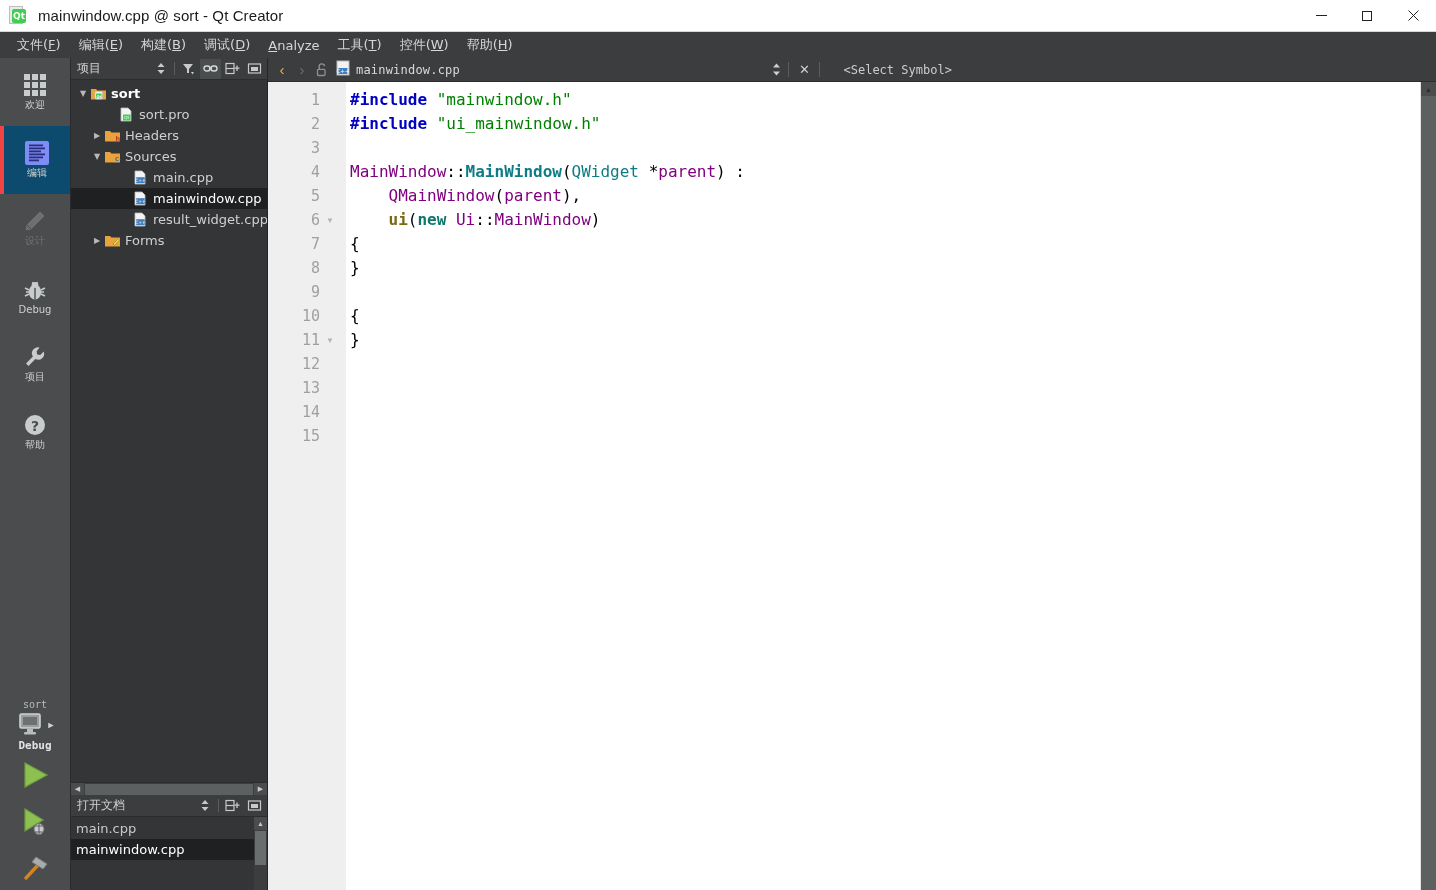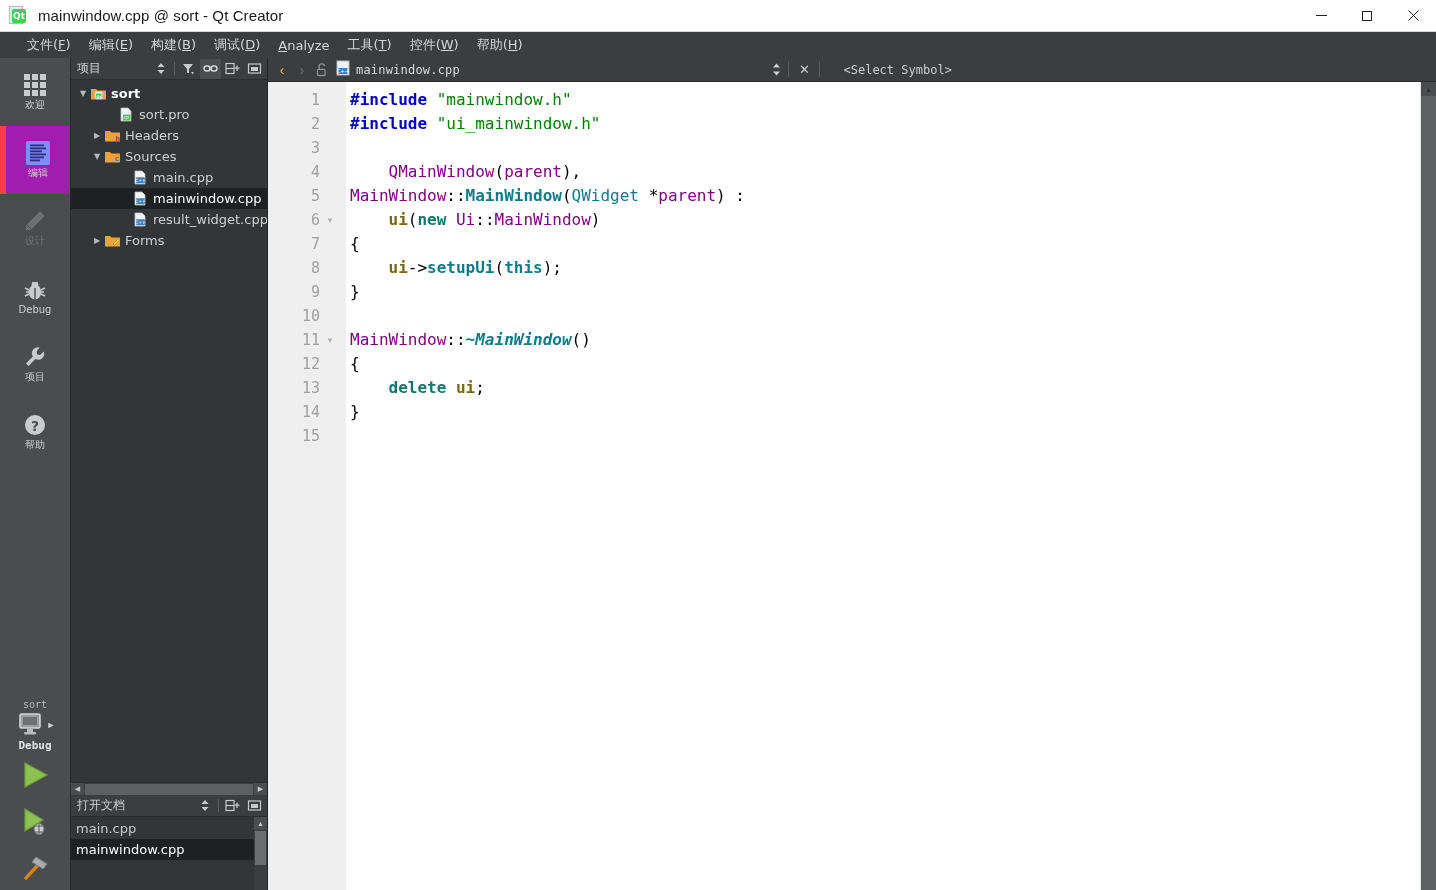--- a/index.html
+++ b/index.html
@@ -18,34 +18,34 @@
                  font-family:"DejaVu Sans", sans-serif;}
   #title-text{ margin-left:10px; font-size:15px; color:#1a1a1a; letter-spacing:.1px;}
   #win-controls{ margin-left:auto; display:flex; height:32px; }
   .win-btn{ width:46px; height:32px; display:flex; align-items:center;
             justify-content:center; color:#222; font-size:13px; }
   .glyph-min{ width:11px; height:1px; background:#222; }
   .glyph-max{ width:10px; height:10px; border:1px solid #222; }
 
   
   #menubar{ height:26px; background:#3b3d3e; display:flex; align-items:center;
-            padding-left:18px; }
+            padding-left:8px; }
   .menu-item{ padding:3px 9px; font-size:13px; color:#d6d6d6; white-space:nowrap;
               font-family:"DejaVu Sans", sans-serif; }
   .menu-item u{ text-decoration:underline; }
 
   
   #main{ display:flex; height:832px; }
 
   
   #modebar{ width:71px; background:#4a4c4d; display:flex; flex-direction:column;
             border-right:1px solid #2a2b2c; }
   .mode{ height:68px; display:flex; flex-direction:column; align-items:center;
          justify-content:center; cursor:pointer; }
-  .mode.active{ background:#a21caf; border-left:6px solid #ef4444;align-items:center;}
+  .mode.active{ background:#0c4a6e; border-left:4px solid #ef4444;align-items:center;}
   .mode .mlabel{ font-size:10px; color:#cfcfcf; font-family:"DejaVu Sans",sans-serif;
                  letter-spacing:0px;}
   .mode.dim .mlabel{ color:#707273; }
   .mode .micon{ width:26px; height:26px; display:flex; align-items:center;
                 justify-content:center;}
   #modebar .spacer{ flex:1 1 auto; }
   #kit{ display:flex; flex-direction:column; align-items:center; padding-top:6px; }
   #kit .kit-name{ font-size:10px; color:#b9bcbd; font-family:"DejaVu Sans Mono",monospace;
                   margin-bottom:2px;}
   #kit .kit-row{ display:flex; align-items:center; gap:2px; }
@@ -560,30 +560,27 @@
           </div>
           <div class="lnum">
             <span class="n">15</span>
             <span class="fold"></span>
           </div>
         </div>
       <div id="codelines">
           <div class="cl"><span class="k-pre">#include </span><span class="k-str">"mainwindow.h"</span></div>
           <div class="cl"><span class="k-pre">#include </span><span class="k-str">"ui_mainwindow.h"</span></div>
           <div class="cl">&nbsp;</div>
+          <div class="cl"><span class="k-cls">MainWindow</span><span class="k-op">::</span><span class="k-fun">MainWindow</span><span class="k-op">(</span><span class="k-typ">QWidget</span><span class="k-op"> *</span><span class="k-cls">parent</span><span class="k-op">) :</span></div>
           <div class="cl"><span class="k-op">    </span><span class="k-cls">QMainWindow</span><span class="k-op">(</span><span class="k-cls">parent</span><span class="k-op">),</span></div>
-          <div class="cl"><span class="k-cls">MainWindow</span><span class="k-op">::</span><span class="k-fun">MainWindow</span><span class="k-op">(</span><span class="k-typ">QWidget</span><span class="k-op"> *</span><span class="k-cls">parent</span><span class="k-op">) :</span></div>
           <div class="cl"><span class="k-op">    </span><span class="k-fld">ui</span><span class="k-op">(</span><span class="k-kw">new</span><span class="k-op"> </span><span class="k-cls">Ui</span><span class="k-op">::</span><span class="k-cls">MainWindow</span><span class="k-op">)</span></div>
           <div class="cl"><span class="k-op">{</span></div>
-          <div class="cl"><span class="k-op">    </span><span class="k-fld">ui</span><span class="k-op">-&gt;</span><span class="k-fun">setupUi</span><span class="k-op">(</span><span class="k-kw2">this</span><span class="k-op">);</span></div>
           <div class="cl"><span class="k-op">}</span></div>
           <div class="cl">&nbsp;</div>
-          <div class="cl"><span class="k-cls">MainWindow</span><span class="k-op">::</span><span class="k-dtor">~MainWindow</span><span class="k-op">()</span></div>
           <div class="cl"><span class="k-op">{</span></div>
-          <div class="cl"><span class="k-op">    </span><span class="k-kw">delete</span><span class="k-op"> </span><span class="k-fld">ui</span><span class="k-op">;</span></div>
           <div class="cl"><span class="k-op">}</span></div>
           <div class="cl">&nbsp;</div>
         </div>
       <div id="vscroll">
         <div class="up">▲</div>
         <div class="trough"></div>
       </div>
     </div>
   </div>
 </div>

